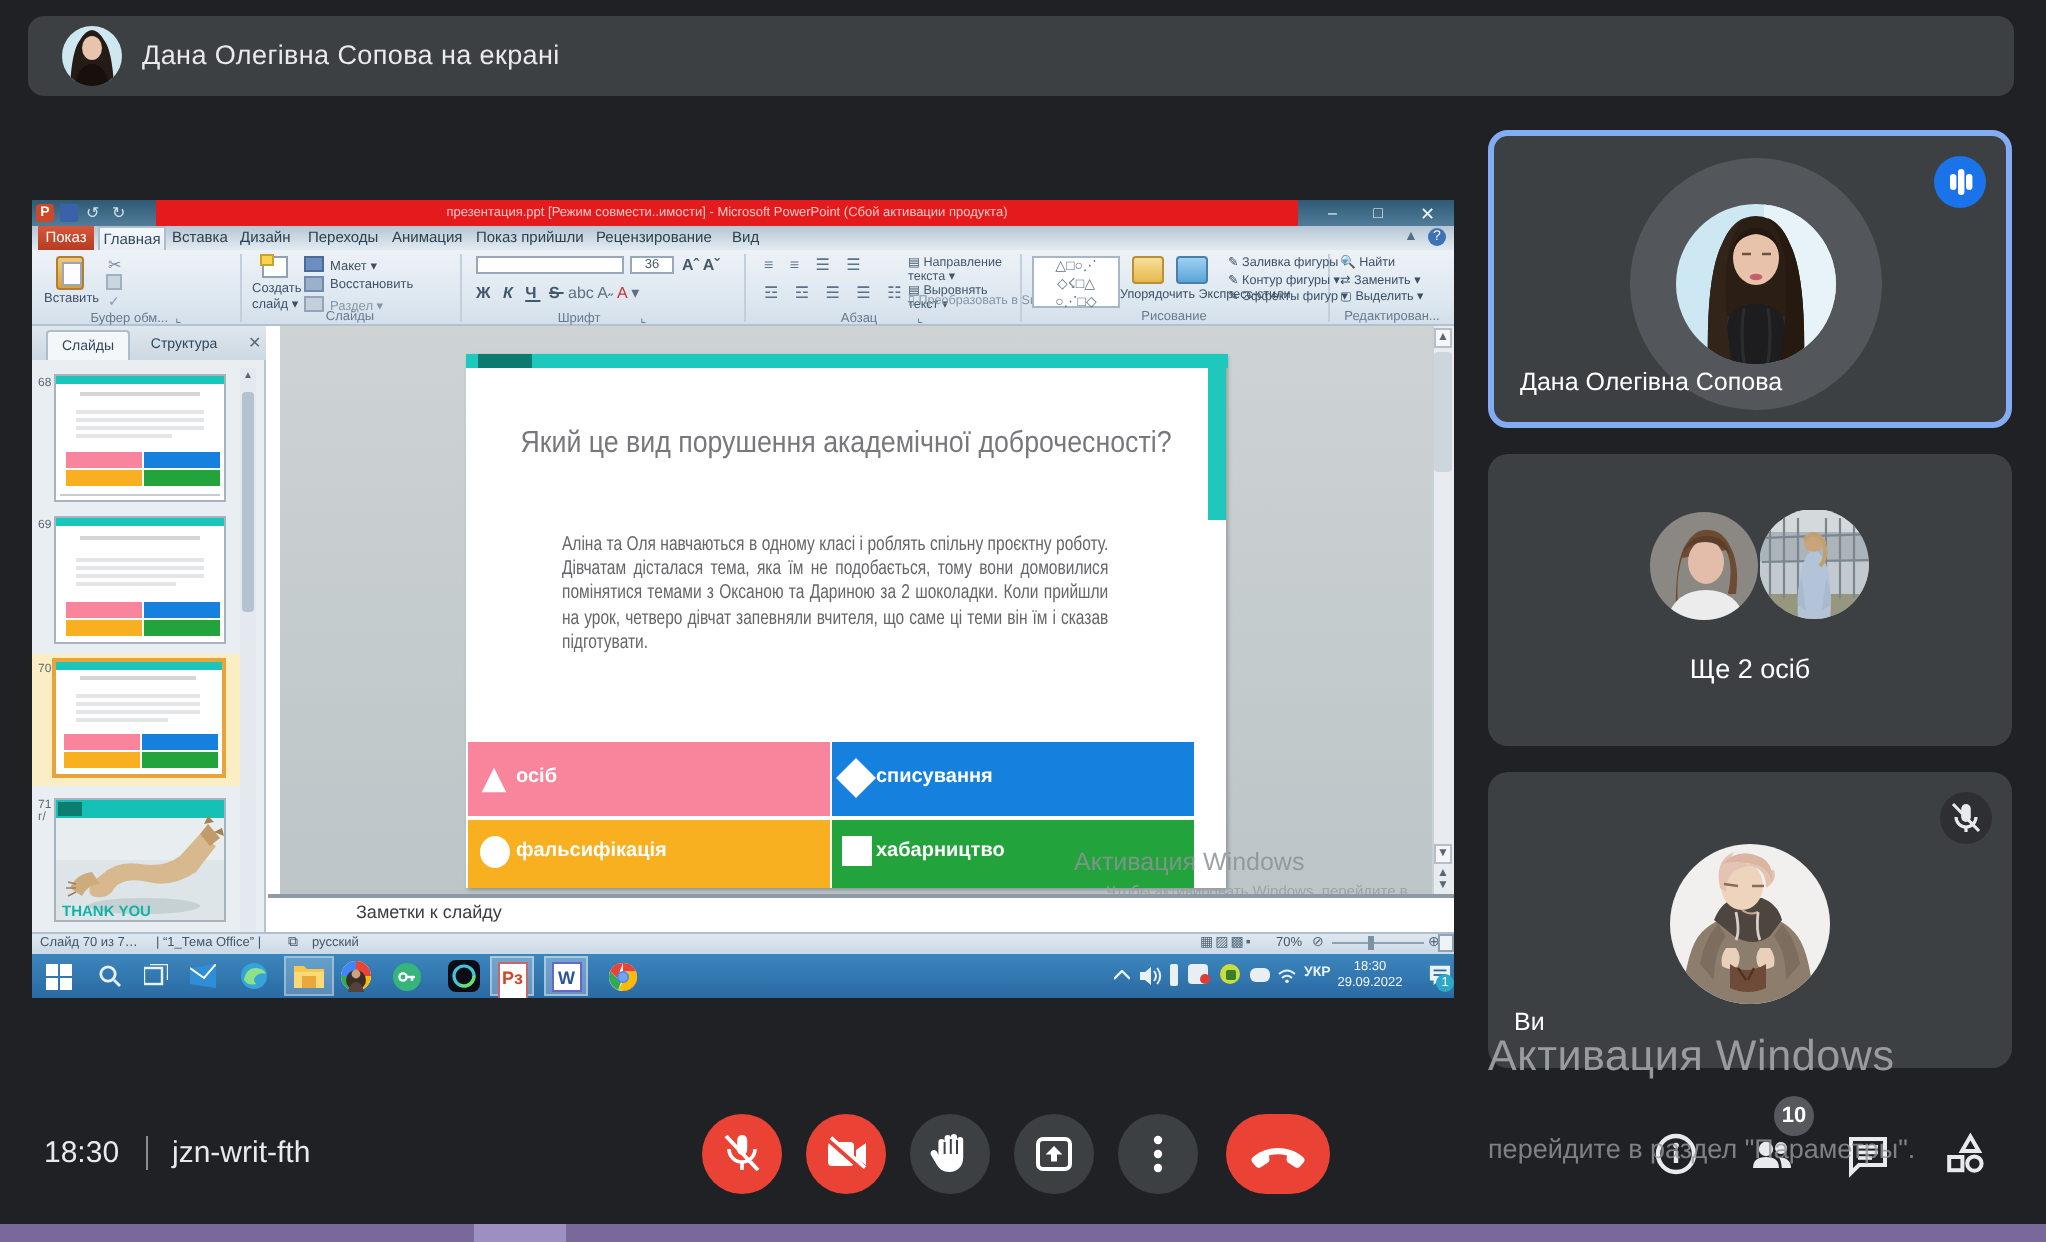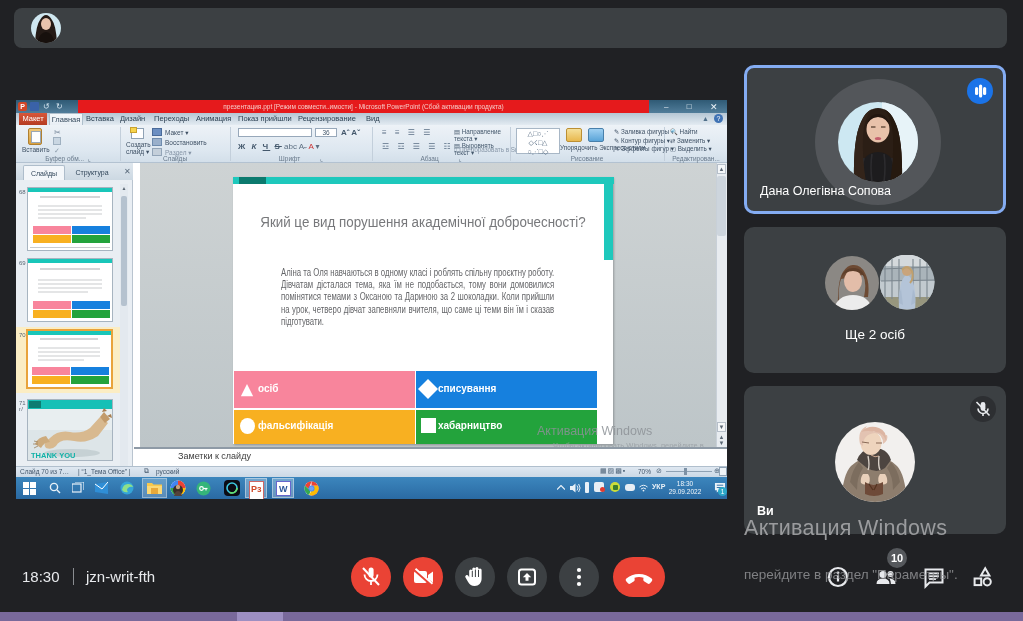--- a/index.html
+++ b/index.html
@@ -17,38 +17,39 @@
       <clipPath id="tbav">
           <circle cx="15" cy="15" r="15"></circle>
         </clipPath>
       <g clip-path="url(#tbav)">
         <rect width="30" height="30" fill="#cfe7f0"></rect>
         <path d="M4 30 Q5 12 9 7 Q12 2 15 2 Q18 2 21 7 Q25 12 26 30 Z" fill="#241a16"></path>
         <ellipse cx="15" cy="11" rx="5" ry="6" fill="#e8c4ae"></ellipse>
         <path d="M6 30 Q9 19 15 19 Q21 19 24 30 Z" fill="#17100d"></path>
       </g>
     </svg>
+    <div class="abs" style="left:57px; top:12px; color:#e8eaed; font-size:13.5px; font-weight:500; letter-spacing:.2px;">Дана Олегівна Сопова на екрані</div>
   </div>
 
   <div id="share" class="abs" style="left:16px; top:100px; width:711px; height:399px; background:#fff; overflow:hidden; font-family:'Liberation Sans',sans-serif;">
 
     <div class="abs" style="left:0; top:0; width:711px; height:13px; background:linear-gradient(#2f5a75,#517d9a);"></div>
 
     <div class="abs" style="left:2px; top:2px; width:9px; height:9px; background:#d04727; border-radius:2px; color:#fff; font-size:7px; line-height:9px; text-align:center; font-weight:700;">P</div>
     <div class="abs" style="left:14px; top:2px; width:9px; height:9px; background:#3a62a8; border-radius:1px;"></div>
     <div class="abs" style="left:27px; top:3px; color:#cfe0ec; font-size:8px; line-height:7px;">↺</div>
     <div class="abs" style="left:40px; top:3px; color:#cfe0ec; font-size:8px; line-height:7px;">↻</div>
 
     <div class="abs" style="left:62px; top:0px; width:571px; height:13px; background:#e51a1c; color:#fdd; font-size:6.5px; line-height:13px; text-align:center; white-space:nowrap; overflow:hidden; color:#f6c9c6;">презентация.ppt [Режим совмести..имости] - Microsoft PowerPoint (Сбой активации продукта)</div>
 
     <div class="abs" style="left:648px; top:2px; color:#ecf3f8; font-size:8px; letter-spacing:8px;">– □</div>
     <div class="abs" style="left:694px; top:2px; color:#ecf3f8; font-size:9px;">✕</div>
 
     <div class="abs" style="left:0; top:13px; width:711px; height:12px; background:linear-gradient(#b5c6d4,#e3ebf2);"></div>
-    <div class="abs" style="left:3px; top:13px; width:28px; height:12px; background:linear-gradient(#d8573a,#b53c22); color:#fff; font-size:7.5px; text-align:center; line-height:12px;">Макет</div>
+    <div class="abs" style="left:3px; top:13px; width:28px; height:12px; background:linear-gradient(#d8573a,#b53c22); color:#fff; font-size:7.5px; text-align:center; line-height:12px;">Показ</div>
     <div class="abs" style="left:33px; top:13px; width:34px; height:12px; background:linear-gradient(#f3f7fa,#e8eef4); border:1px solid #aebfcc; border-bottom:none; color:#33485c; font-size:7.5px; text-align:center; line-height:12px;">Главная</div>
     <div class="abs" style="left:70px; top:13px; color:#2c4052; font-size:7.5px; line-height:12px;">Вставка</div>
     <div class="abs" style="left:104px; top:13px; color:#2c4052; font-size:7.5px; line-height:12px;">Дизайн</div>
     <div class="abs" style="left:138px; top:13px; color:#2c4052; font-size:7.5px; line-height:12px;">Переходы</div>
     <div class="abs" style="left:180px; top:13px; color:#2c4052; font-size:7.5px; line-height:12px;">Анимация</div>
     <div class="abs" style="left:222px; top:13px; color:#2c4052; font-size:7.5px; line-height:12px;">Показ прийшли</div>
     <div class="abs" style="left:282px; top:13px; color:#2c4052; font-size:7.5px; line-height:12px;">Рецензирование</div>
     <div class="abs" style="left:350px; top:13px; color:#2c4052; font-size:7.5px; line-height:12px;">Вид</div>
     <div class="abs" style="left:686px; top:15px; color:#51708a; font-size:7px;">▲</div>
     <div class="abs" style="left:698px; top:14px; width:9px; height:9px; border-radius:50%; background:#3f72b4; color:#fff; font-size:7px; text-align:center; line-height:9px;">?</div>
@@ -445,21 +446,21 @@
     <div class="abs" style="right:10px; top:10px; width:26px; height:26px; border-radius:50%; background:rgba(32,33,36,.55);">
       <svg width="26" height="26" viewBox="0 0 26 26">
         <g fill="none" stroke="#e8eaed" stroke-width="1.6">
           <rect x="10.6" y="6" width="4.8" height="9" rx="2.4" fill="#e8eaed" stroke="none"></rect>
           <path d="M8 12.5 a5 5 0 0 0 10 0"></path>
           <line x1="13" y1="17.5" x2="13" y2="20"></line>
           <line x1="6.5" y1="6" x2="19.5" y2="19.5"></line>
         </g>
       </svg>
     </div>
-    <div class="abs" style="left:13px; bottom:16px; color:#fff; font-size:12.5px; font-weight:700;">Ви</div>
+    <div class="abs" style="left:13px; bottom:16px; color:#fff; font-size:12.5px; font-weight:400;">Ви</div>
   </div>
 
   <div class="abs" style="left:22px; top:568px; color:#e8eaed; font-size:15px; font-weight:500;">18:30</div>
   <div class="abs" style="left:73px; top:568px; width:1px; height:17px; background:#8a8d91;"></div>
   <div class="abs" style="left:86px; top:568px; color:#e8eaed; font-size:15px;">jzn-writ-fth</div>
 
   <div class="abs" style="left:351px; top:557px; width:40px; height:40px; border-radius:50%; background:#ea4335;">
     <svg width="40" height="40" viewBox="0 0 40 40">
         <g stroke="#fff" fill="#fff">
       <rect x="17.6" y="10.5" width="5" height="10" rx="2.5" stroke="none"></rect>

